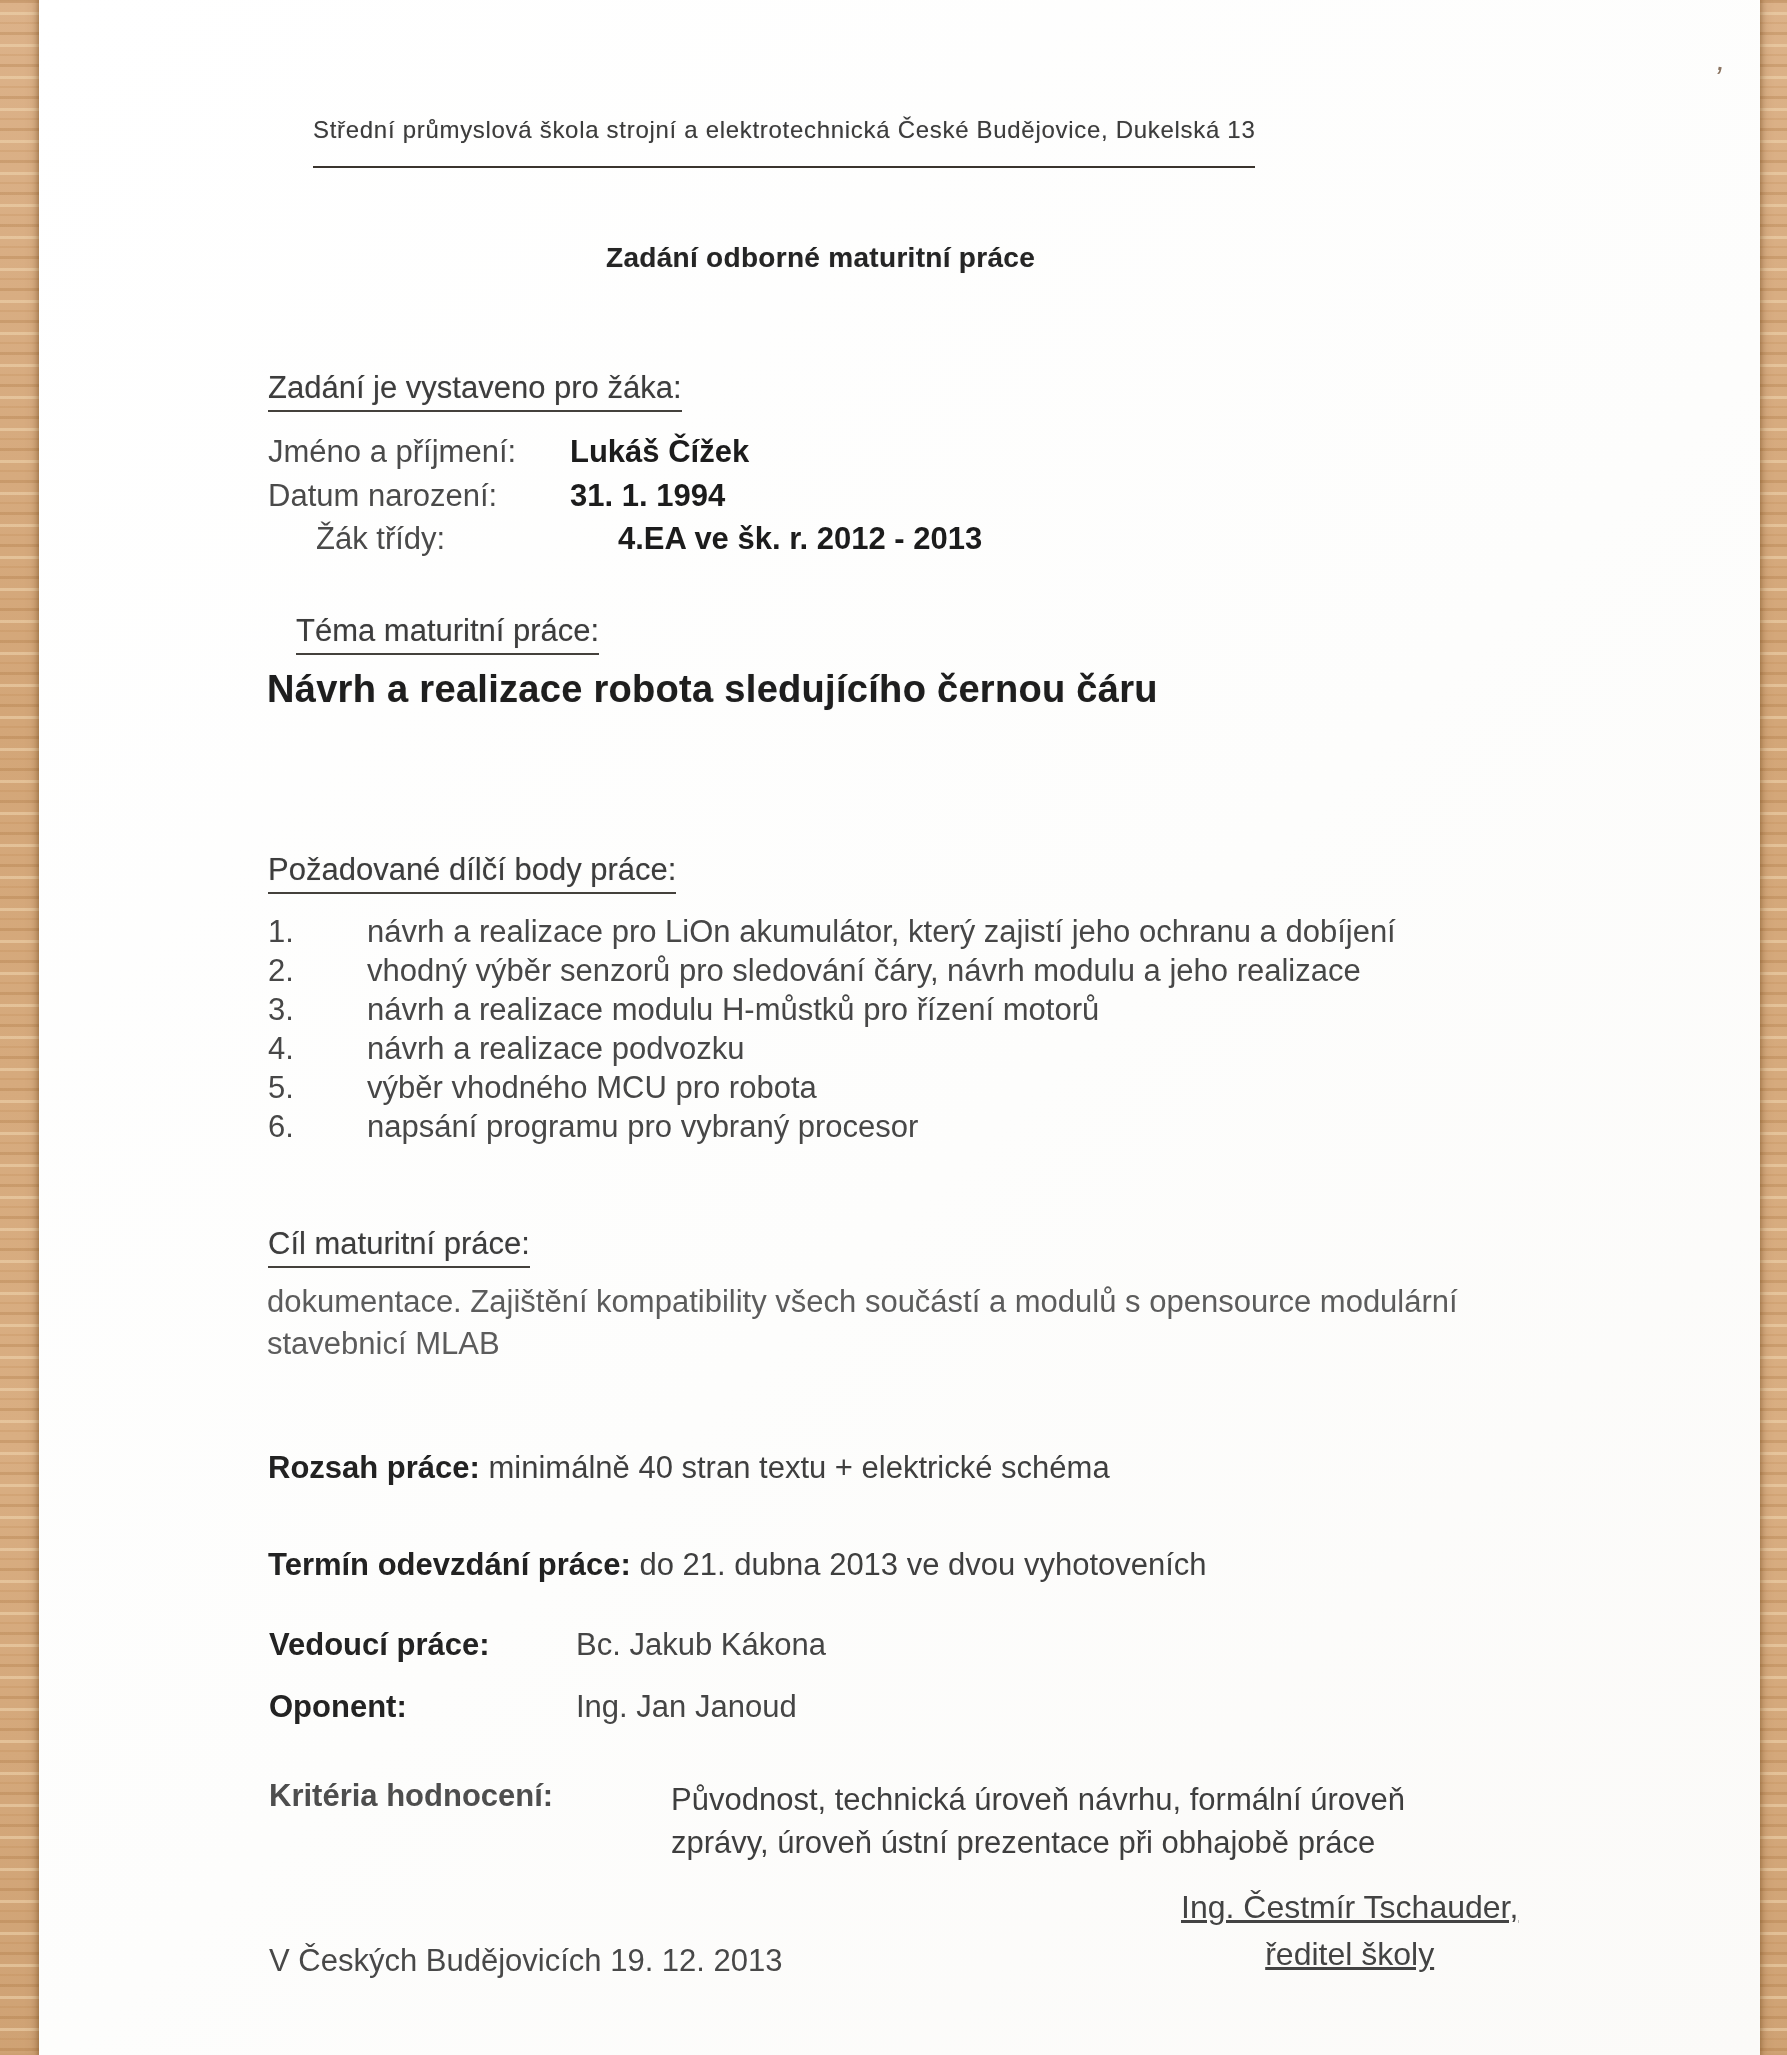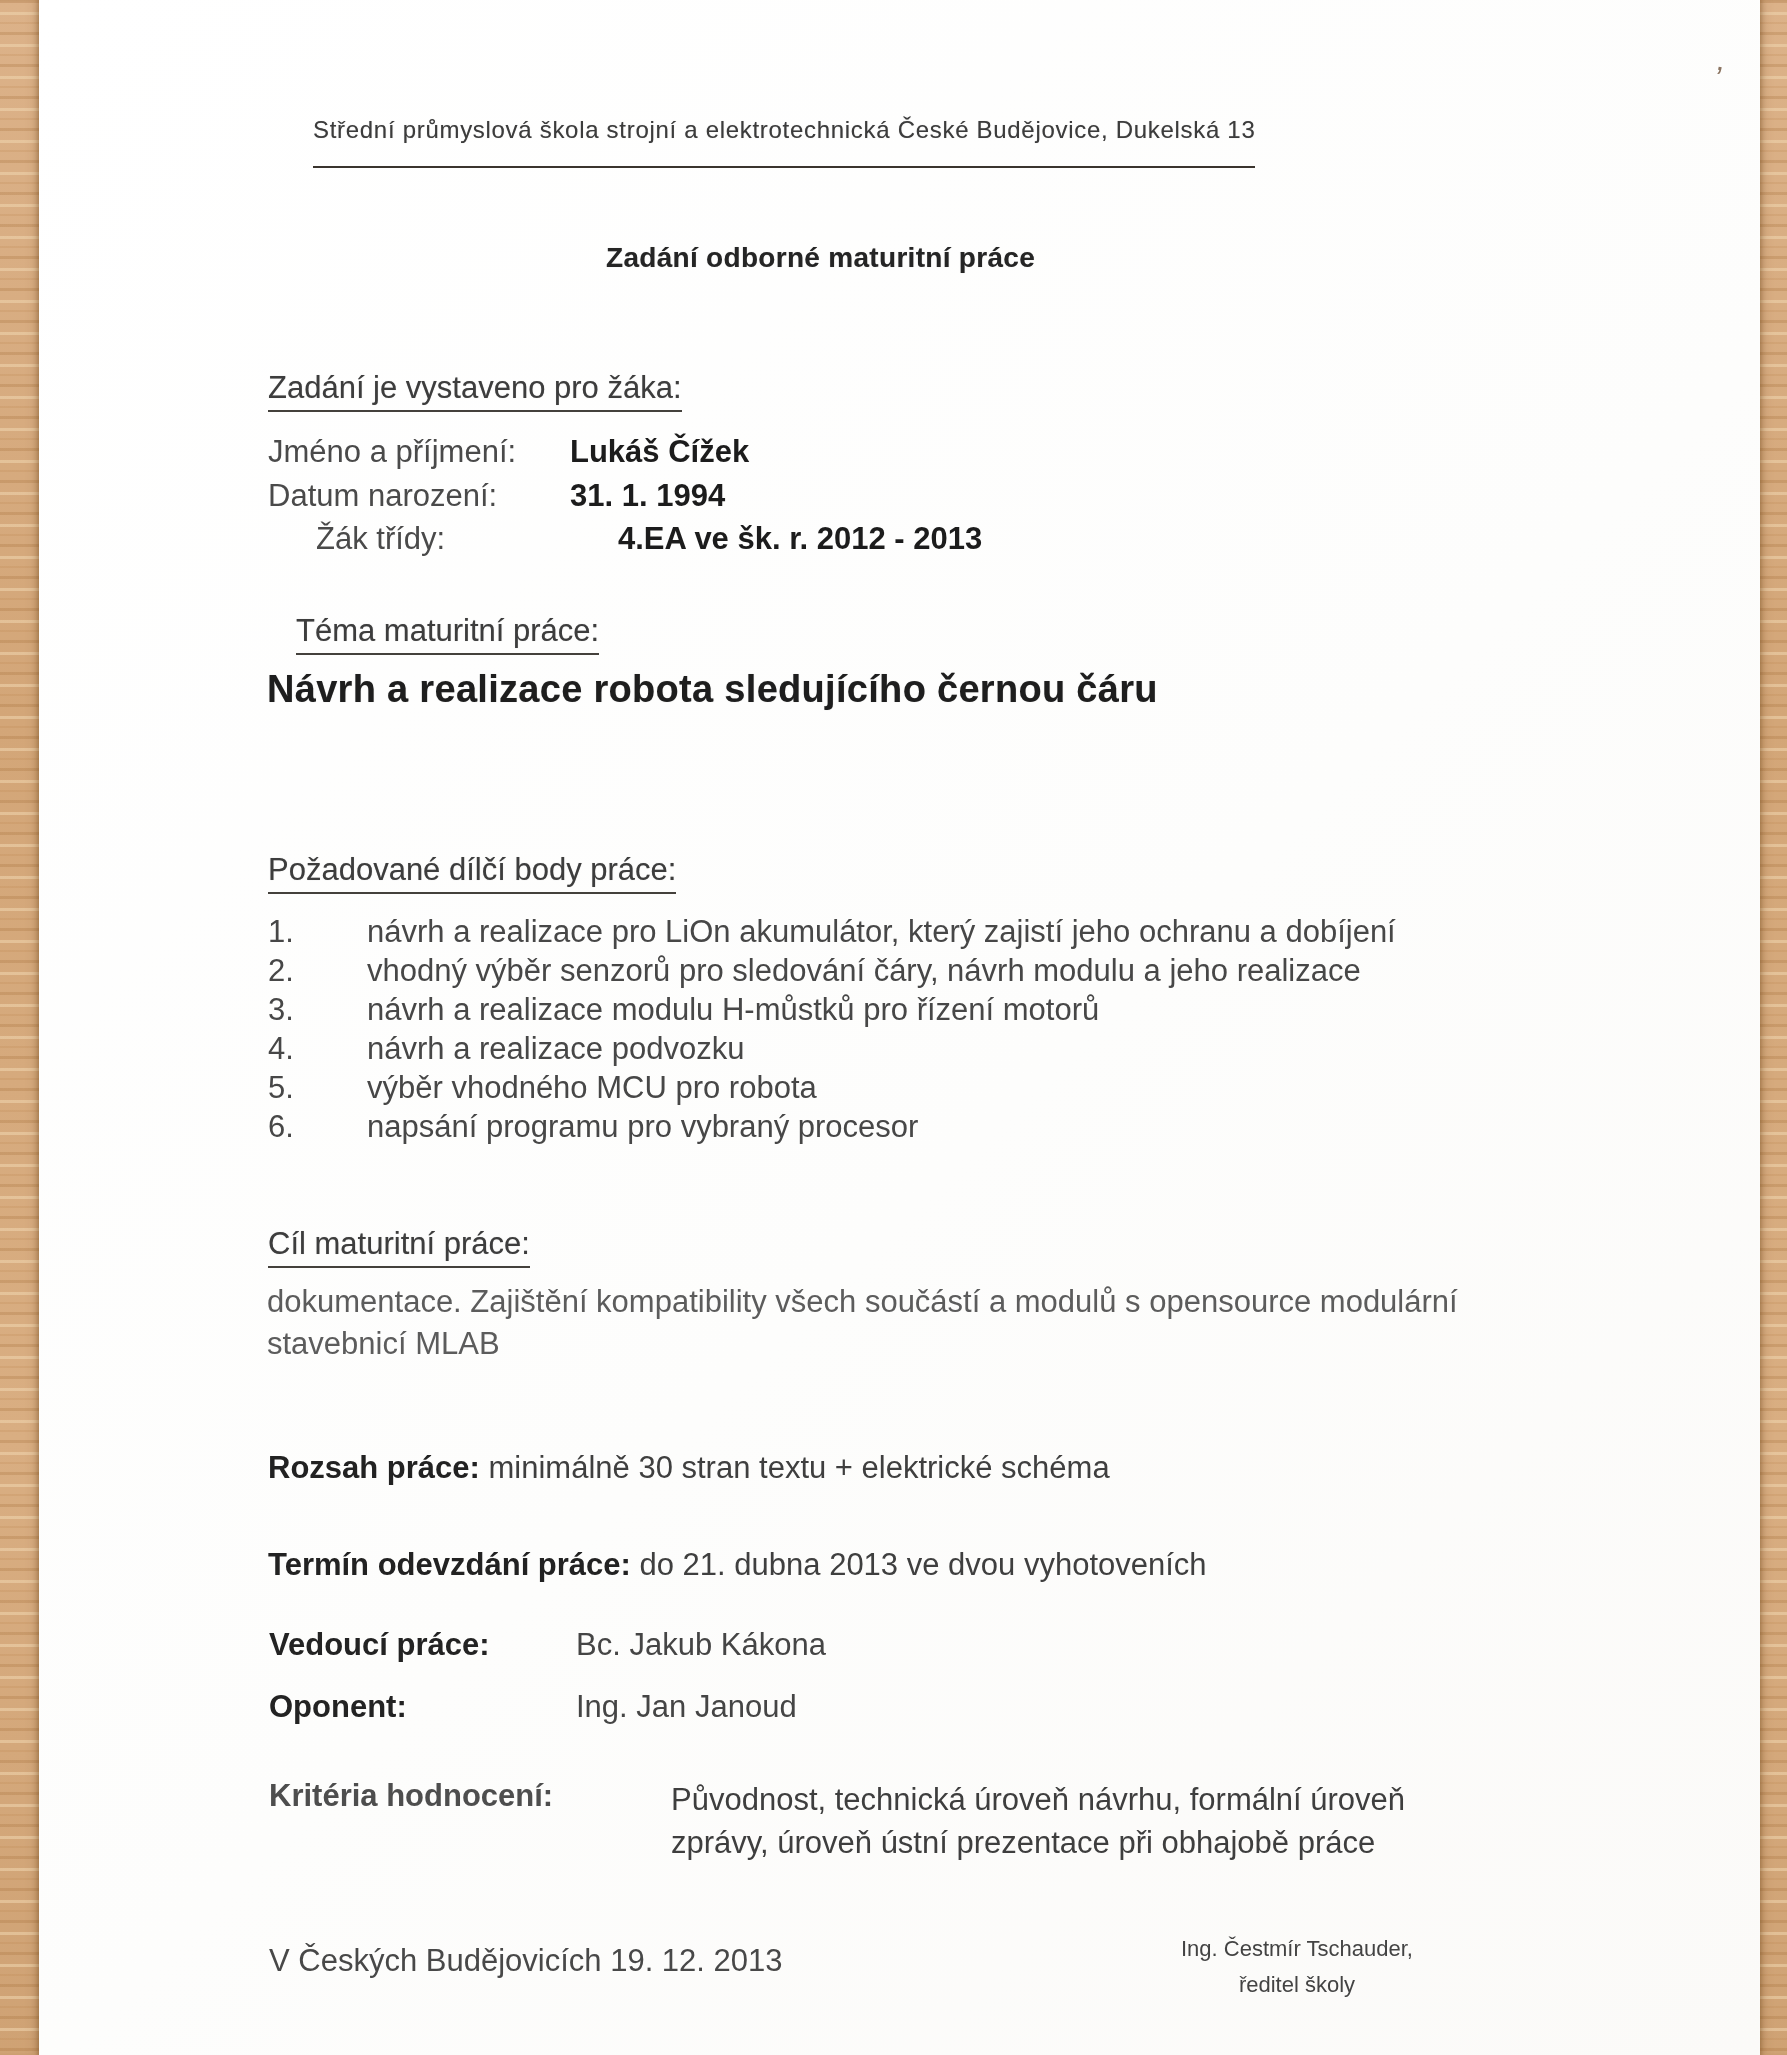--- a/index.html
+++ b/index.html
@@ -87,21 +87,21 @@
   .supervisor-row { top: 1627px; }
   .opponent-row   { top: 1689px; }
   .person-label { display: inline-block; width: 307px; font-weight: bold; color: #232323; }
   .person-value { color: #454545; }
 
   .criteria-row { left: 230px; top: 1778px; font-size: 31px; }
   .criteria-label { position: absolute; left: 0; top: 0; font-weight: bold; color: #4e4e4e; }
   .criteria-text { position: absolute; left: 402px; top: 0; line-height: 43px; color: #3e3e3e; }
 
   .footer-place { left: 230px; top: 1943px; font-size: 31px; color: #484848; }
-  .signature { left: 1142px; top: 1936px; font-size: 22px; color: #434343; text-align: center; }
+  .signature { left: 1142px; top: 1889px; font-size: 32px; color: #434343; text-align: center; text-decoration: underline; }
   .signature-role { margin-top: 9.8px; }
 
   .scan-mark {
     left: 1675px; top: 61px;
     font-size: 32px; color: #8a7360; transform: rotate(12deg);
   }
 </style>
 </head>
 <body>
 
@@ -156,21 +156,21 @@
       </div>
     </div>
 
     <div class="abs section-heading h-goal scan-text">Cíl maturitní práce:</div>
     <div class="abs goal-par">
       <div class="goal-line2">dokumentace. Zajištění kompatibility všech součástí a modulů s opensource modulární</div>
       <div class="goal-line3">stavebnicí MLAB</div>
     </div>
 
     <div class="abs inline-field scope-row">
-      <span class="inline-label">Rozsah práce:</span><span> minimálně 30 stran textu + elektrické schéma</span>
+      <span class="inline-label">Rozsah práce:</span><span> minimálně 40 stran textu + elektrické schéma</span>
     </div>
 
     <div class="abs inline-field deadline-row">
       <span class="inline-label">Termín odevzdání práce:</span><span> do 21. dubna 2013 ve dvou vyhotoveních</span>
     </div>
 
     <div class="abs person-row supervisor-row">
       <span class="person-label">Vedoucí práce:</span><span class="person-value">Bc. Jakub Kákona</span>
     </div>
 

